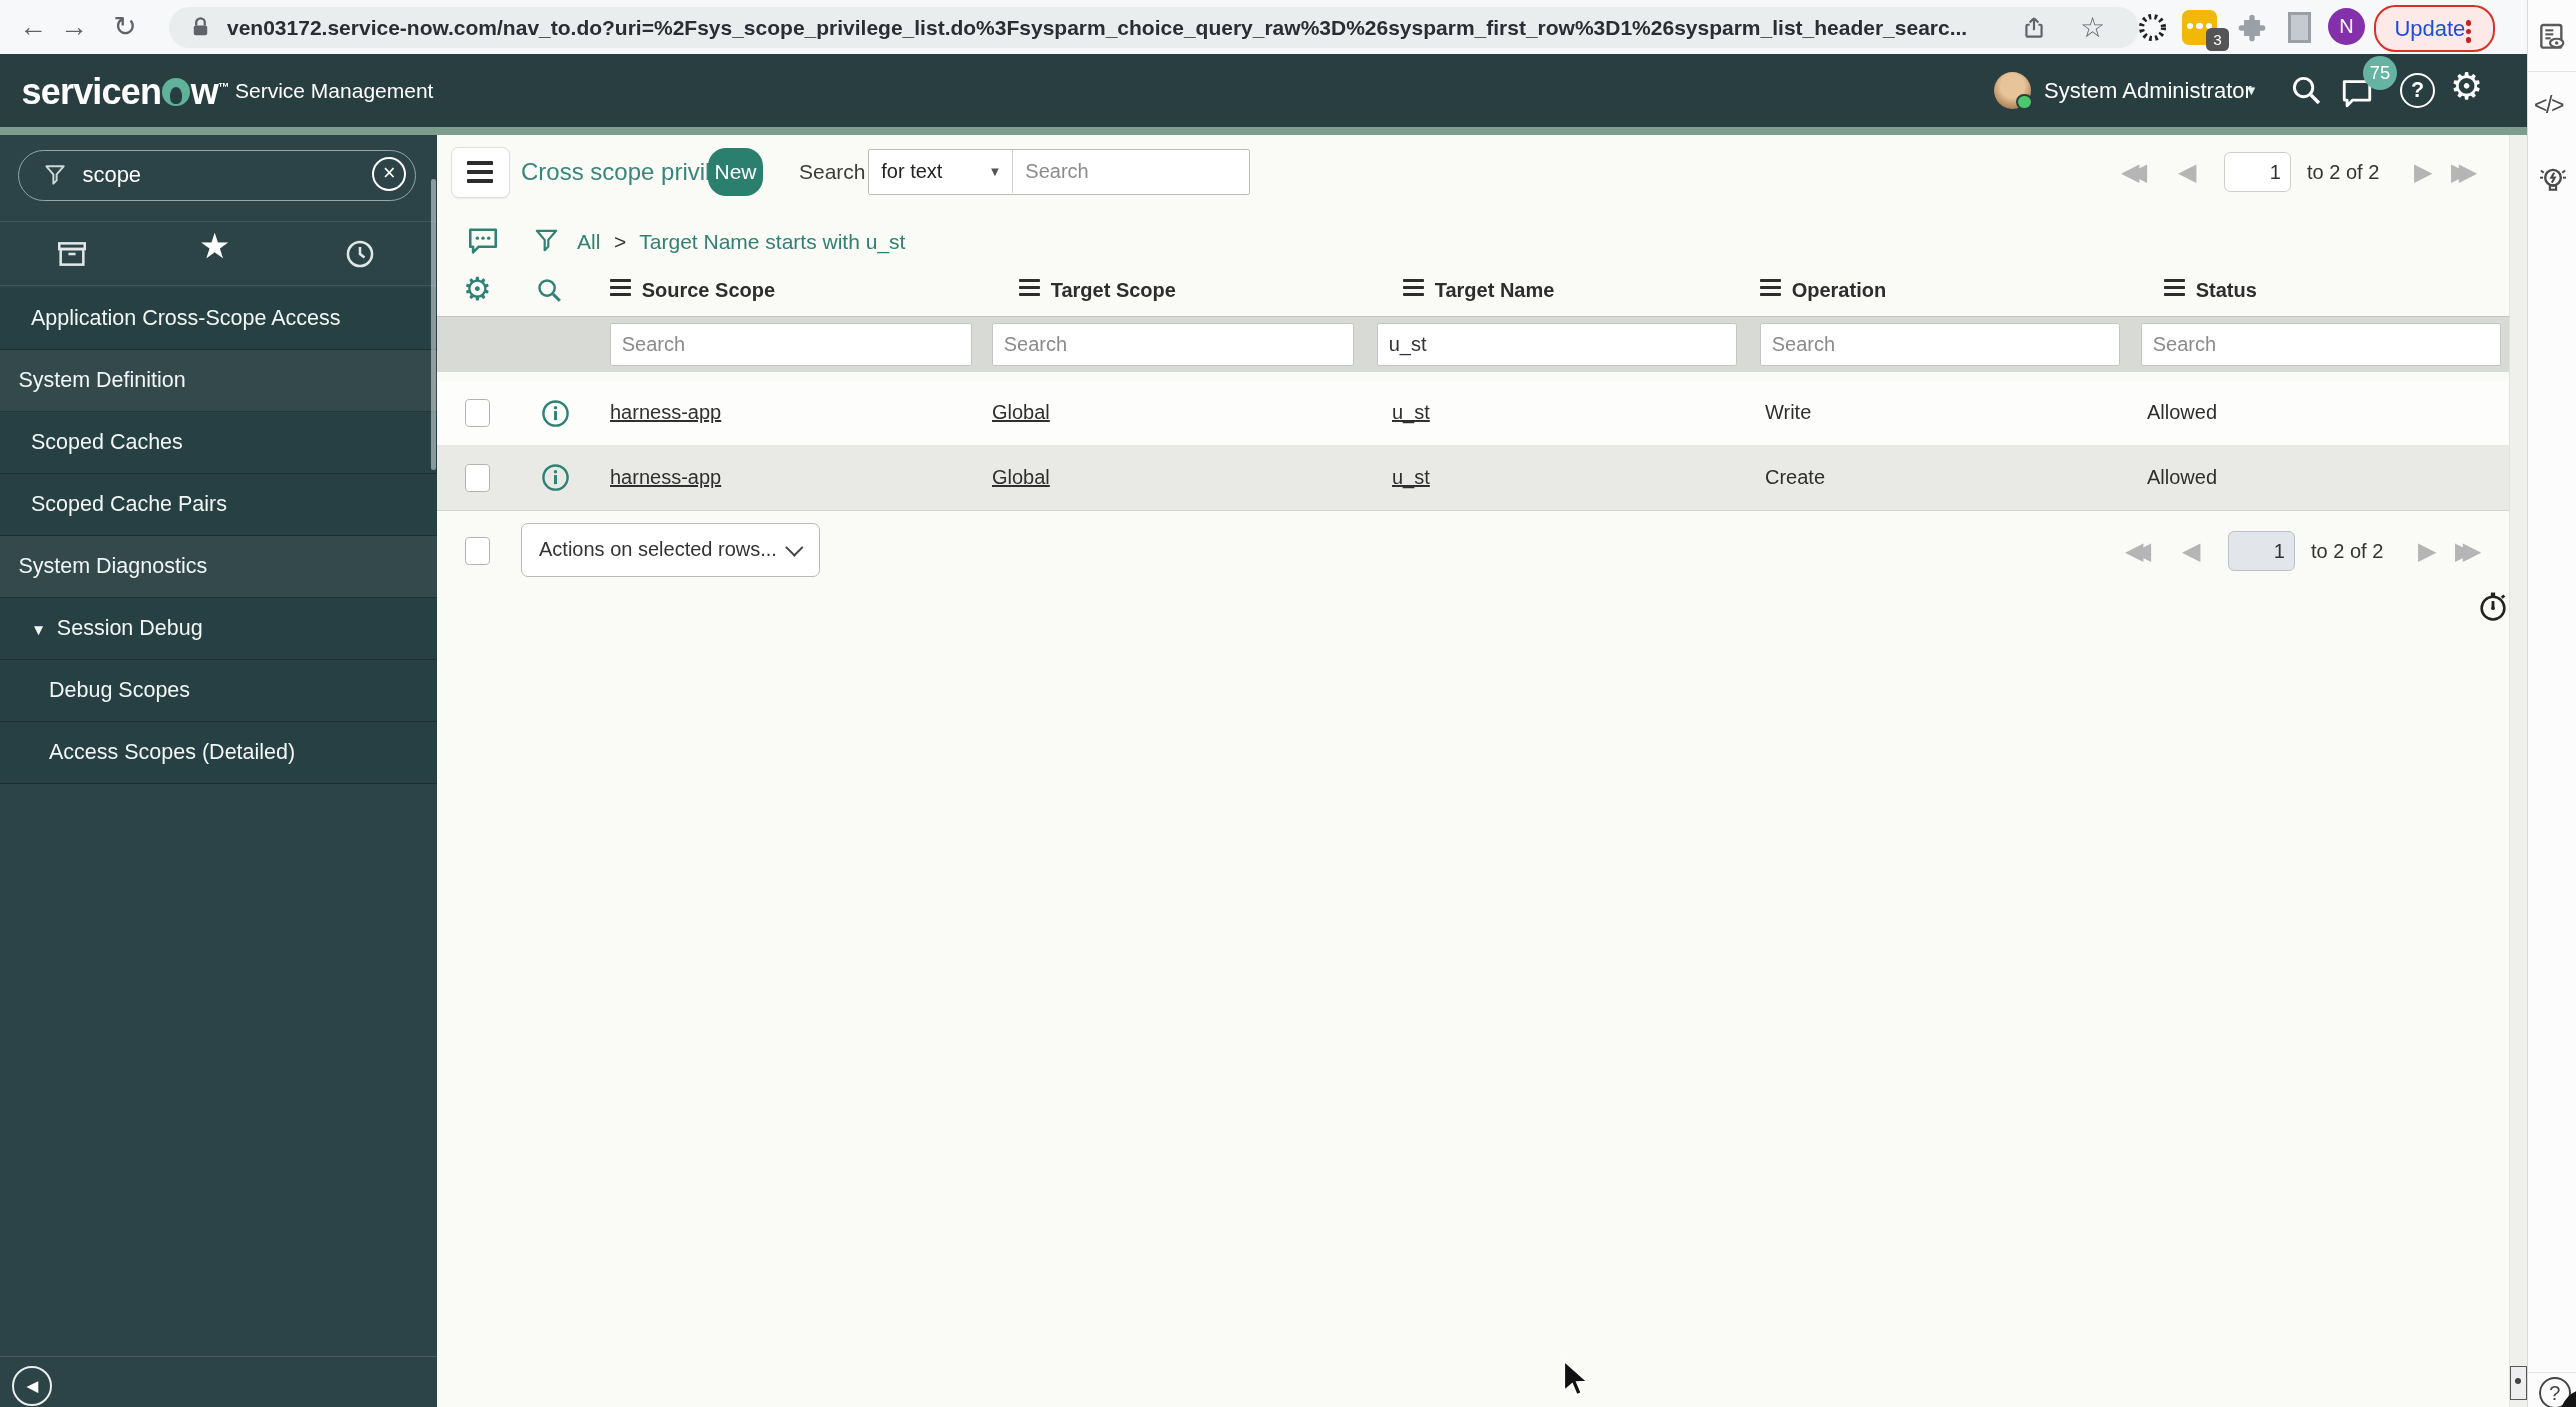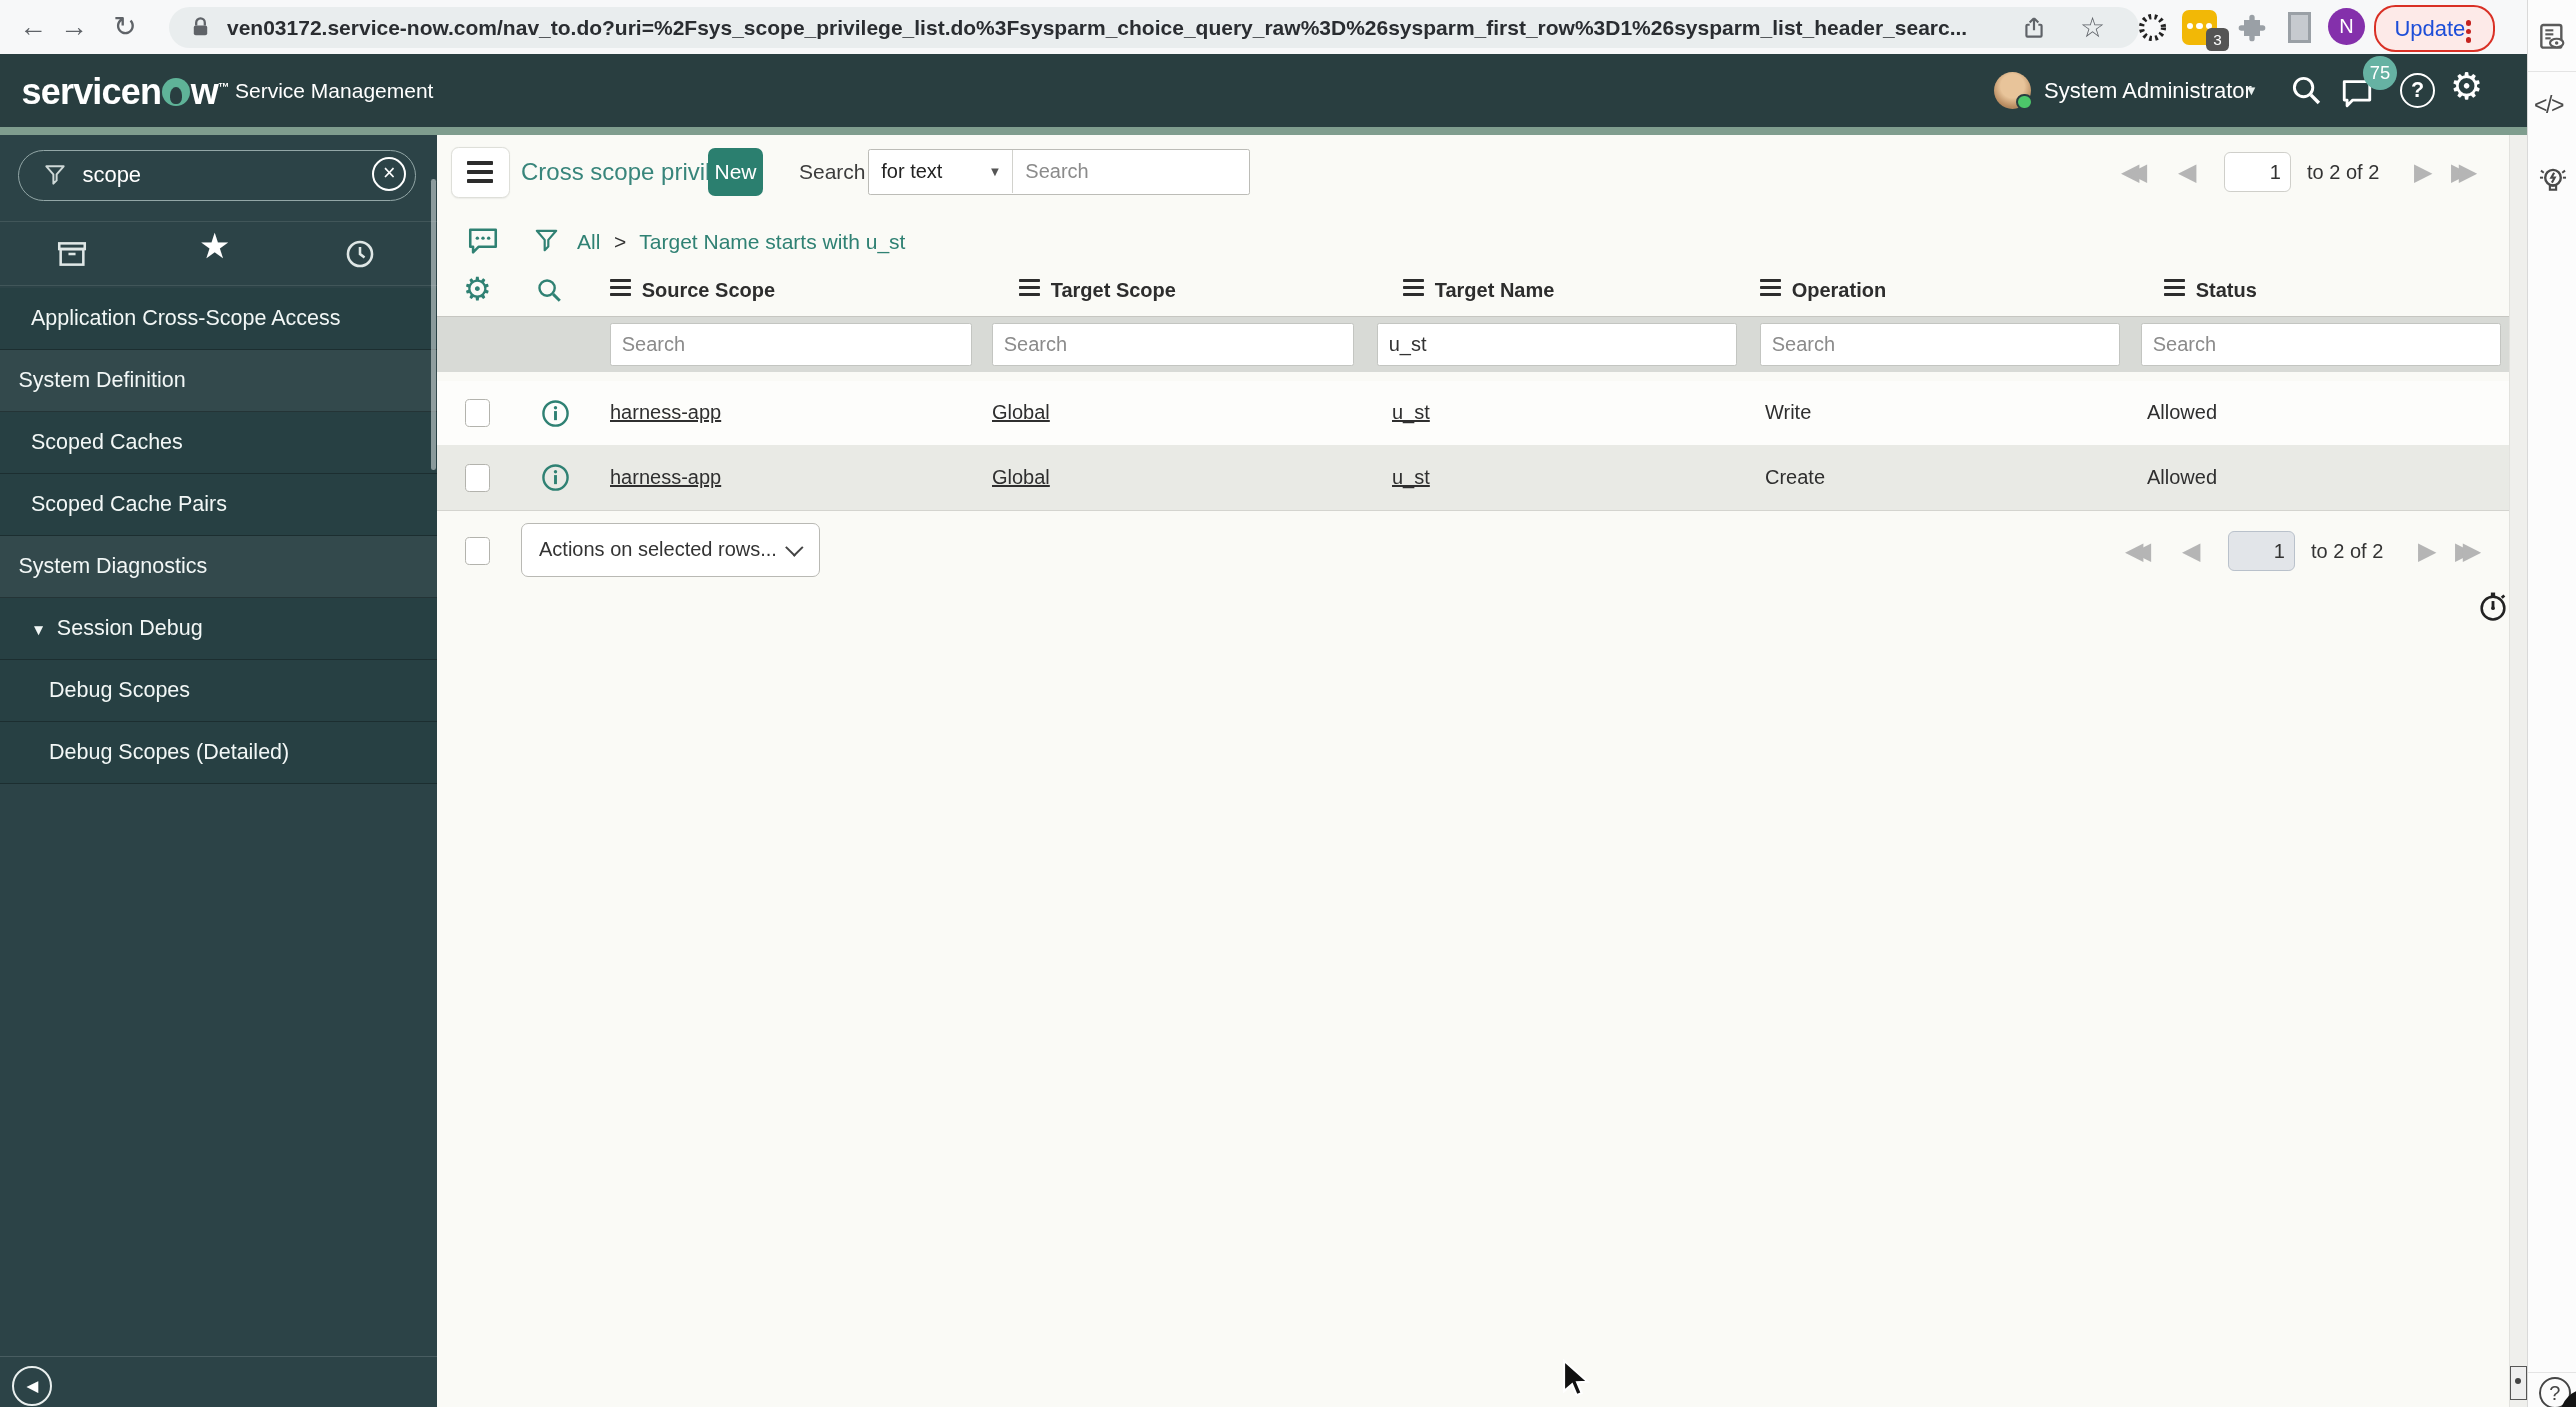--- a/index.html
+++ b/index.html
@@ -27,21 +27,21 @@
   .sbdivider{left:0;width:437px;height:0.8px;background:rgba(255,255,255,.10);}
   .navrow{position:relative;height:61px;line-height:61px;font-size:21.5px;border-bottom:0.8px solid rgba(0,0,0,.28);
       white-space:nowrap;color:#f2f7f6;}
   .nav-section{background:#33494c;padding-left:18.4px;}
   .nav-item{background:#274043;padding-left:31px;}
   .nav-sub{background:#274043;padding-left:49px;}
   
   #content{left:437px;top:135px;width:2072px;height:1273px;background:#fafaf6;}
   #hamb{left:14px;top:12.3px;width:57px;height:49px;background:#fff;border:0.8px solid #dedfd9;border-radius:7.7px;box-shadow:0 0.8px 1.5px rgba(0,0,0,.06);}
   .hbar{position:absolute;left:15.3px;width:26px;height:3.8px;background:#2c2c2c;border-radius:0.8px;}
-  .tealbtn{background:#2b7f6f;color:#fff;border-radius:7px;text-align:center;font-size:21px;}
+  .tealbtn{background:#2b7f6f;color:#fff;border-radius:18px;text-align:center;font-size:21px;}
   .tri{color:#b5b5b5;font-size:24px;line-height:40px;cursor:default;}
   .tri2{letter-spacing:-10.7px;padding-right:10.7px;}
   .pginput{width:67px;height:40px;border:1.5px solid #cfcfca;border-radius:6.1px;background:#fff;text-align:right;
       font-size:20px;color:#333;padding:0 9.2px 0 3.1px;box-sizing:border-box;font-family:"Liberation Sans",sans-serif;outline:none;}
   .colhead{position:absolute;top:0;height:51px;line-height:51px;font-size:20px;font-weight:700;color:#2d2d2d;white-space:nowrap;}
   .lines3{display:inline-block;vertical-align:middle;margin-right:10.7px;margin-top:-4.6px;}
   .lines3 i{display:block;width:21px;height:3.5px;background:#2d2d2d;margin-bottom:3.5px;border-radius:0.8px;}
   .finput{position:absolute;top:6.1px;height:43px;border:1.5px solid #c3c5c1;border-radius:2.3px;background:#fff;font-size:20px;color:#333;
       padding:0 10.7px;box-sizing:border-box;font-family:"Liberation Sans",sans-serif;outline:none;}
   .finput::placeholder,#mainsearch::placeholder{color:#8b8b8b;}
@@ -150,21 +150,21 @@
   <div class="abs" style="top:153px;left:0;width:437px;">
     <div class="navrow nav-item"><span>Application Cross-Scope Access</span></div>
     <div class="navrow nav-section"><span>System Definition</span></div>
     <div class="navrow nav-item"><span>Scoped Caches</span></div>
     <div class="navrow nav-item"><span>Scoped Cache Pairs</span></div>
     <div class="navrow nav-section"><span>System Diagnostics</span></div>
     <div class="navrow nav-item">
       <span style="font-size:15.3px;margin-right:10.7px;">▼</span><span>Session Debug</span>
     </div>
     <div class="navrow nav-sub"><span>Debug Scopes</span></div>
-    <div class="navrow nav-sub"><span>Debug Scopes (Detailed)</span></div>
+    <div class="navrow nav-sub"><span>Access Scopes (Detailed)</span></div>
   </div>
 
   <div class="abs" style="right:1.5px;top:44px;width:4.6px;height:291px;background:rgba(220,228,228,.55);border-radius:2.3px;"></div>
 
   <div class="abs" style="left:0;top:1221px;width:437px;height:0.8px;background:rgba(255,255,255,.14);"></div>
   <div class="abs" style="left:12.3px;top:1231px;width:40px;height:40px;border:2.3px solid #e9efee;border-radius:50%;box-sizing:border-box;text-align:center;line-height:35px;font-size:15.3px;color:#fff;">◀</div>
 </div>
 
 <div id="content" class="abs">
 

